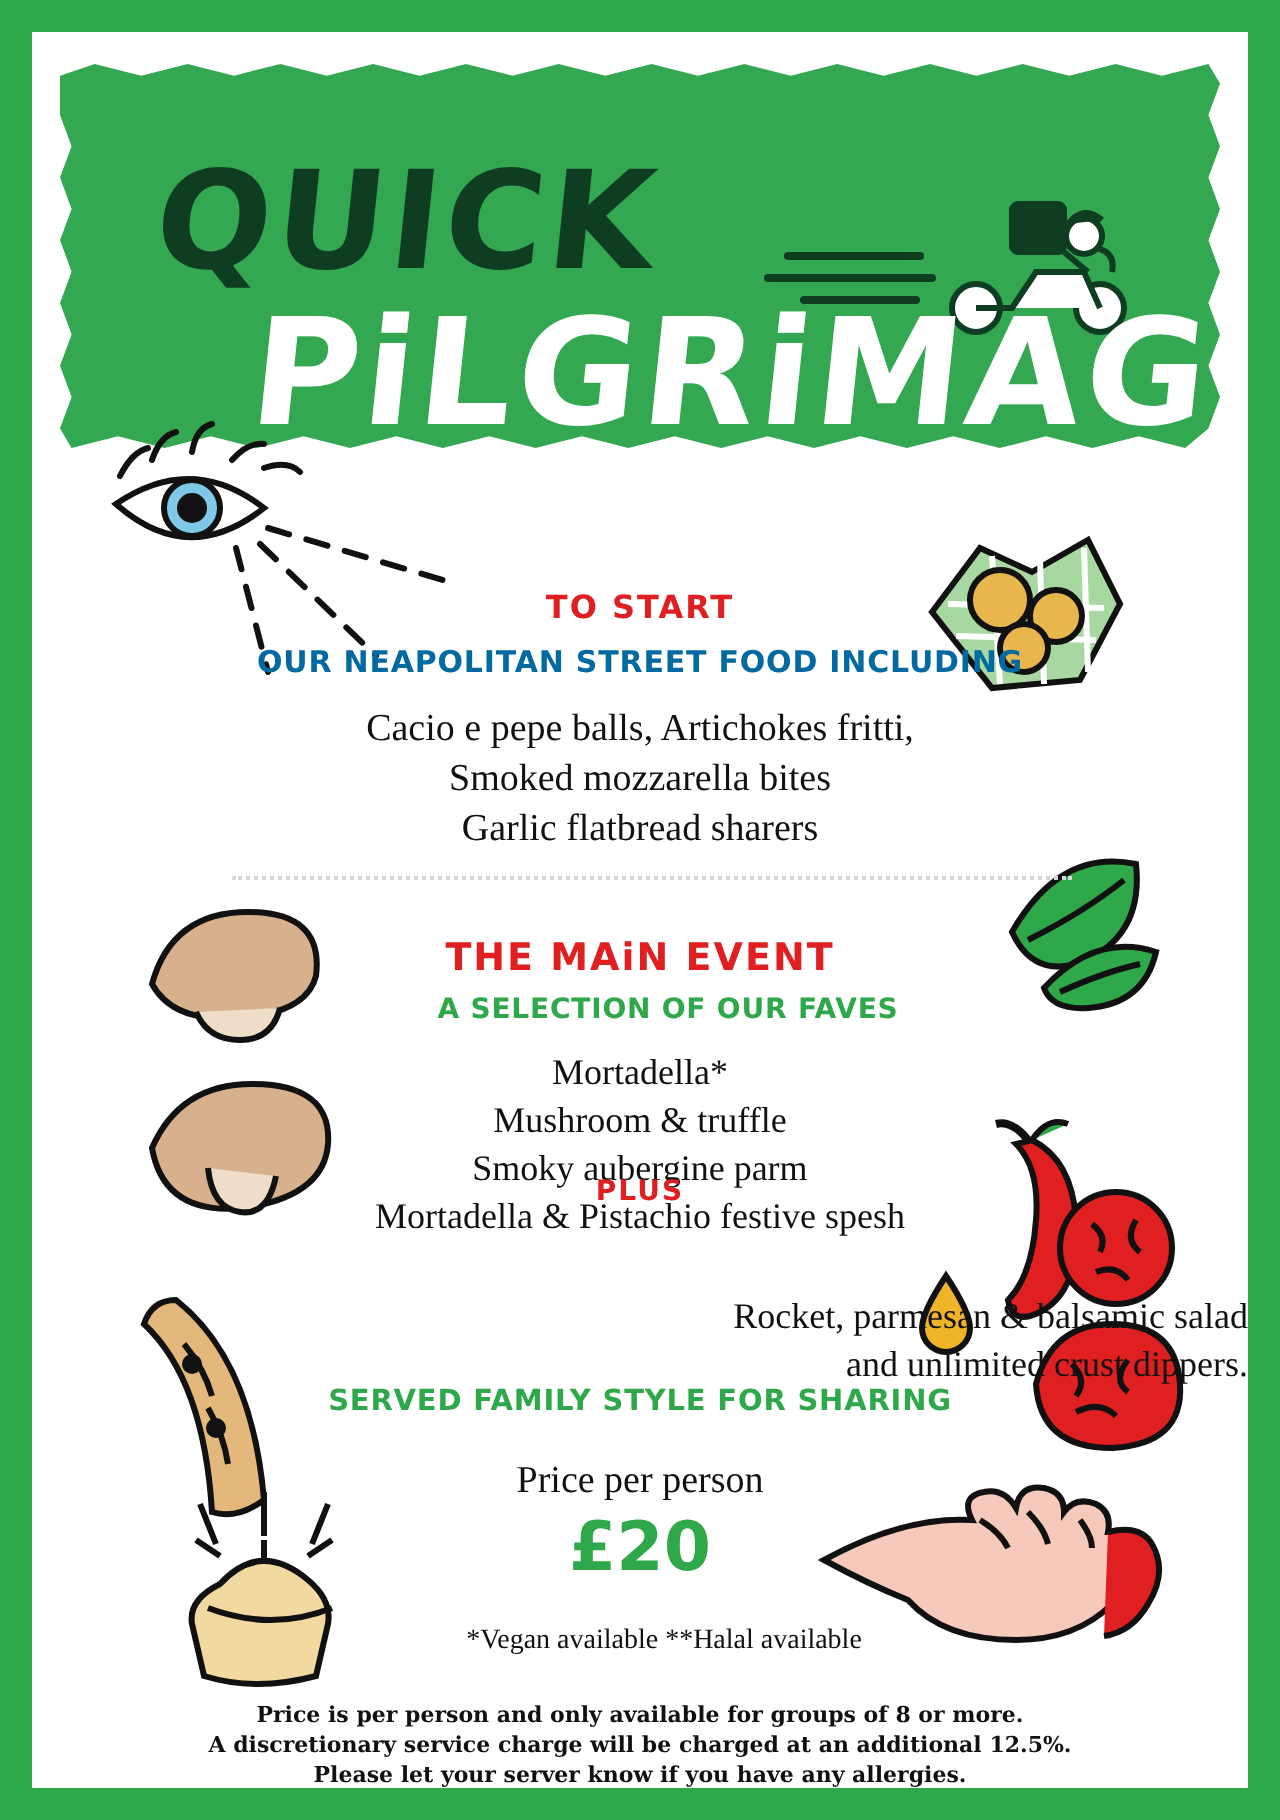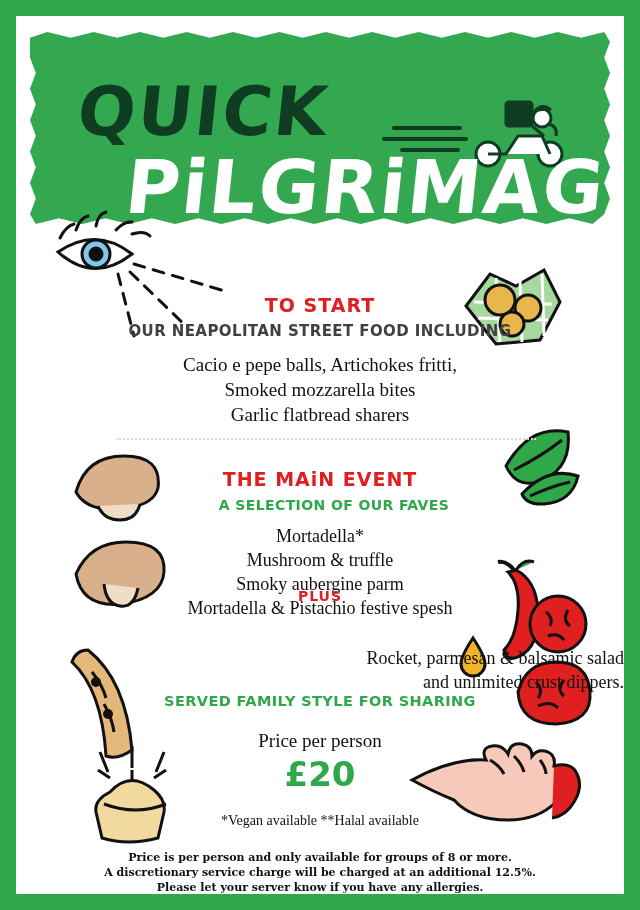--- a/index.html
+++ b/index.html
@@ -91,31 +91,31 @@
 
   .scooter { position: absolute; left: 432px; top: 62px; }
 
   
   .section { position: absolute; width: 100%; text-align: center; }
 
   .h-start {
     top: 278px;
     font-family: "DejaVu Sans", sans-serif;
     font-weight: bold;
-    font-size: 19px;
+    font-size: 16px;
     letter-spacing: 1px;
     color: #e02020;
   }
   .sub-start {
     top: 306px;
     font-family: "DejaVu Sans", sans-serif;
     font-weight: bold;
     font-size: 15px;
     letter-spacing: .4px;
-    color: #404040;
+    color: #0369a1;
   }
   .items-start {
     top: 336px;
     font-size: 19px;
     line-height: 25px;
     color: #111;
   }
 
   .divider {
     position: absolute;
@@ -180,20 +180,21 @@
     top: 738px;
     font-family: "DejaVu Sans", sans-serif;
     font-weight: bold;
     font-size: 34px;
     color: #2fa849;
   }
   .notes {
     top: 797px;
     font-size: 14px;
     color: #111;
+    margin-left: 12px;
   }
   .legal {
     top: 834px;
     font-family: "DejaVu Serif", serif;
     font-weight: bold;
     font-size: 11px;
     line-height: 15px;
     color: #111;
   }
 

